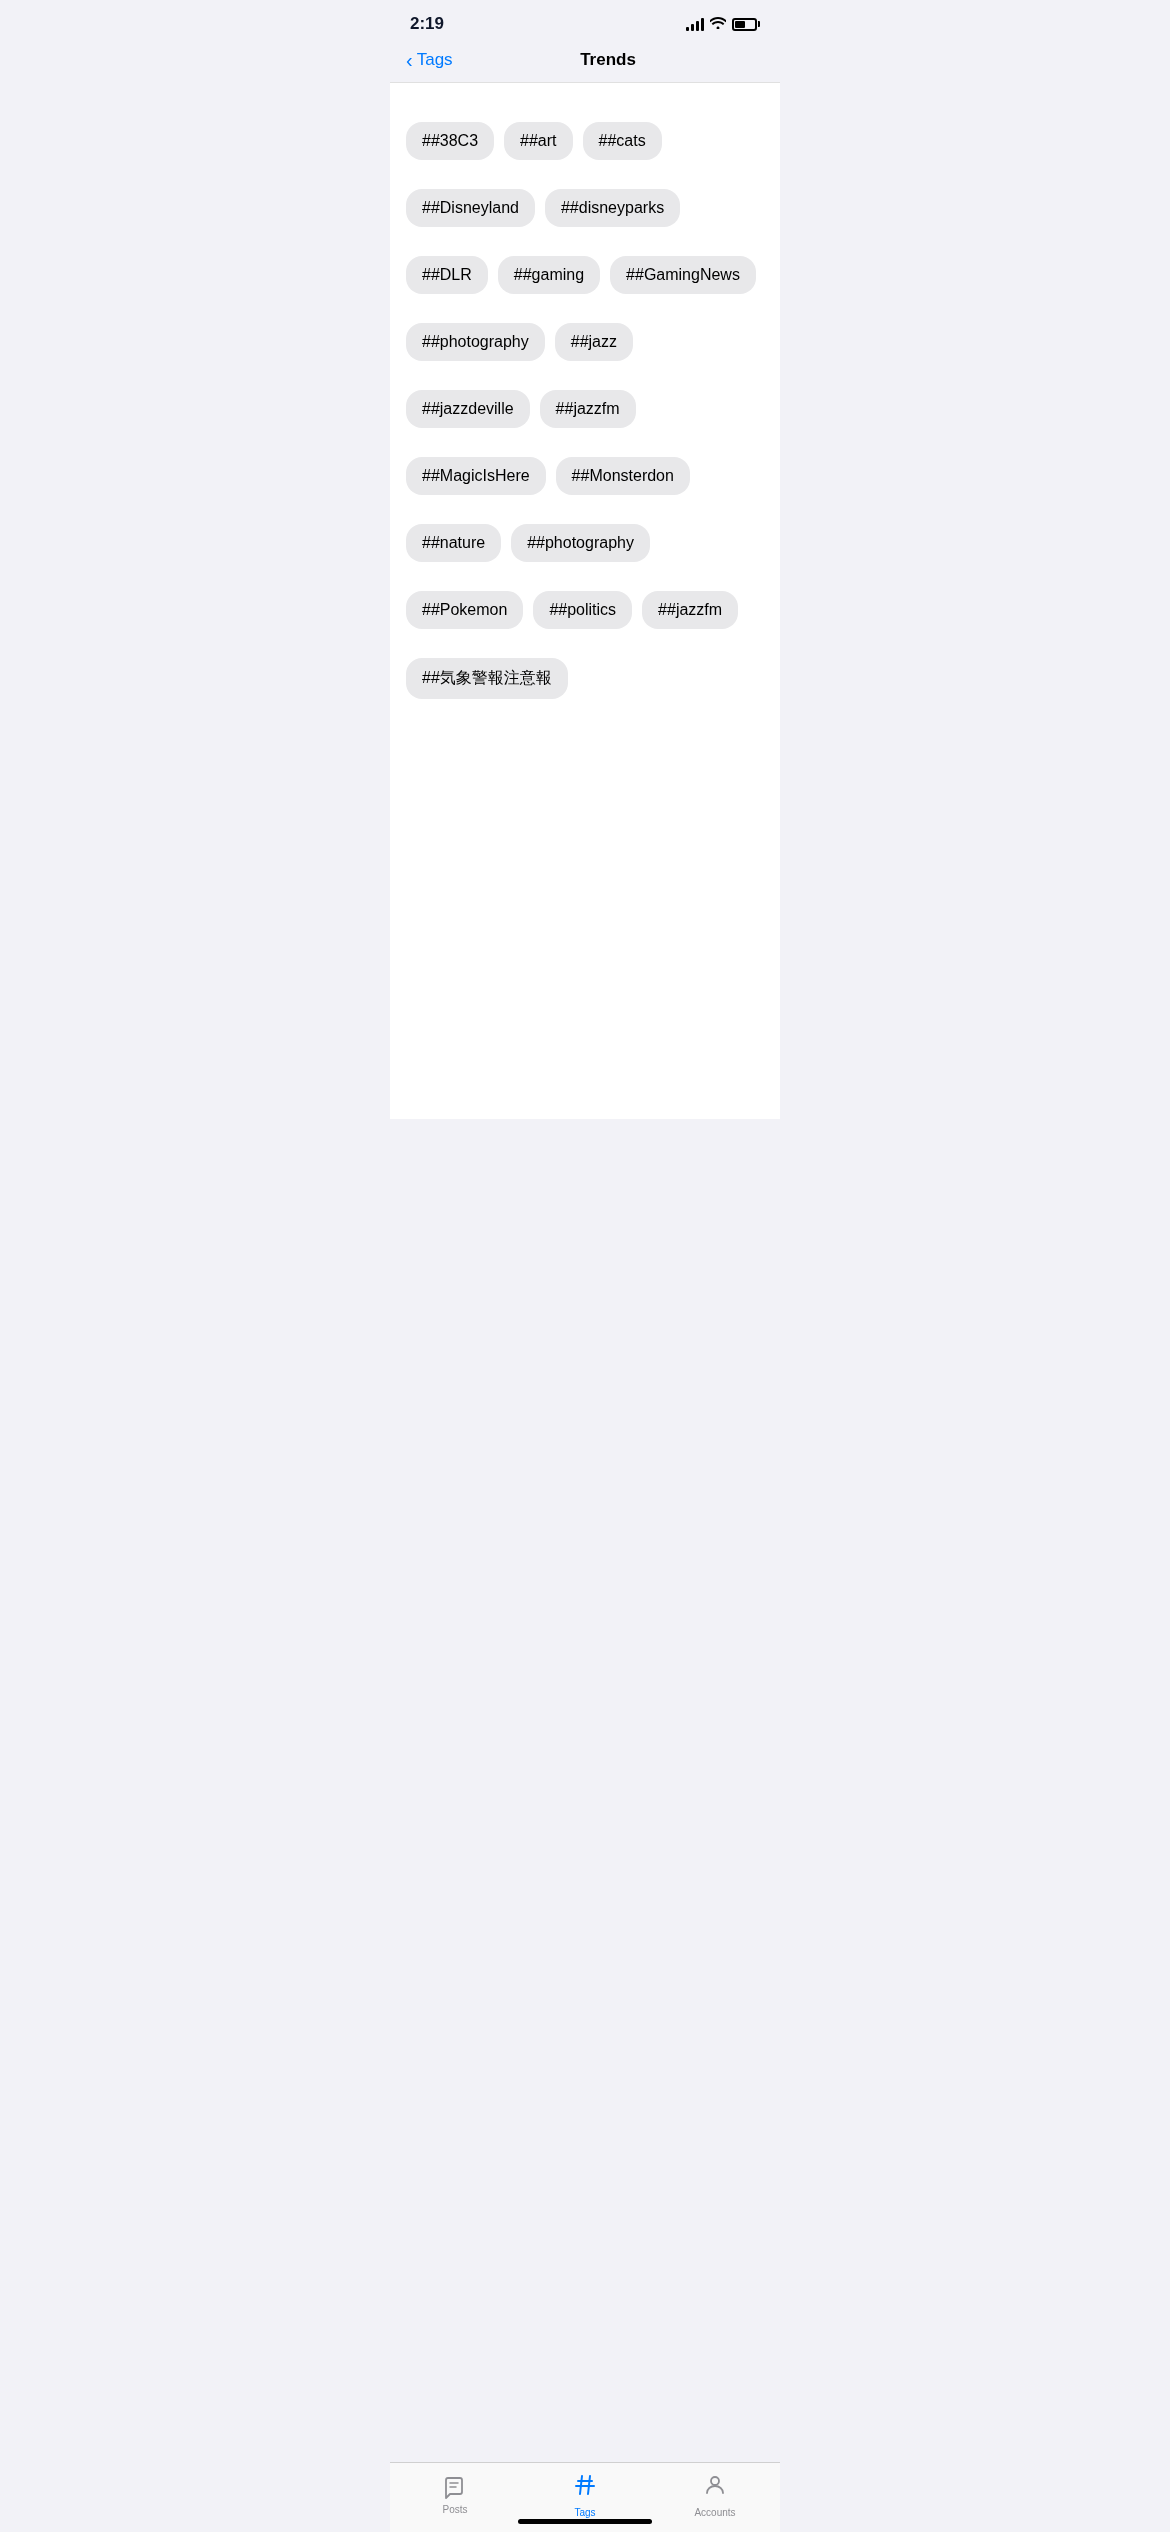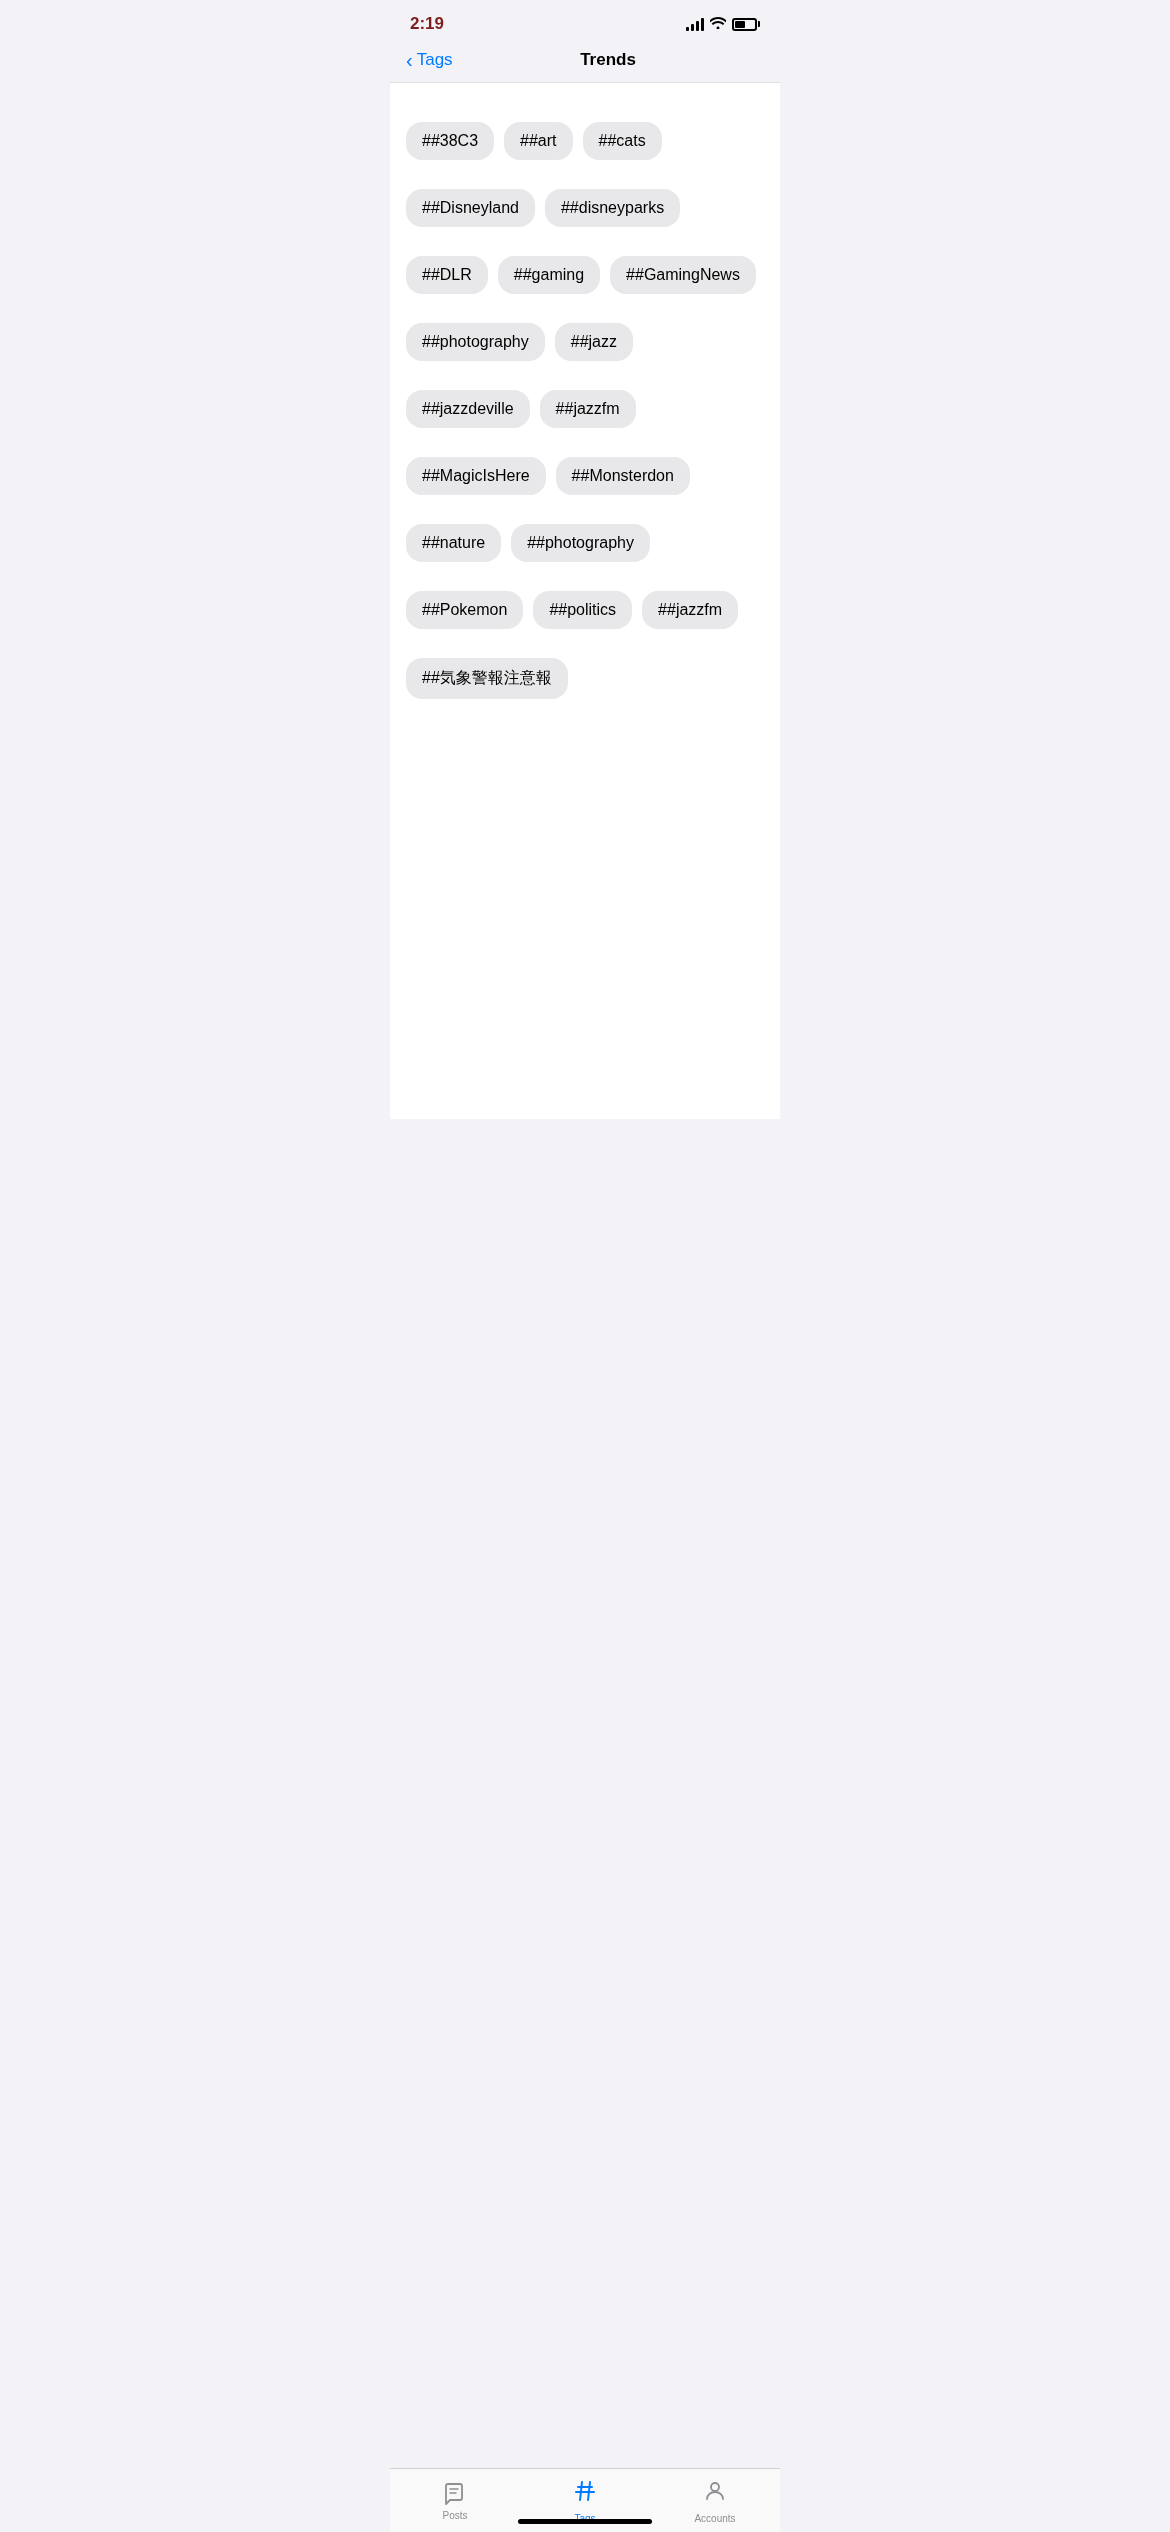--- a/index.html
+++ b/index.html
@@ -23,21 +23,21 @@
       display: flex;
       justify-content: space-between;
       align-items: center;
       padding: 14px 20px 8px;
       background: #f2f2f7;
     }
 
     .status-time {
       font-size: 17px;
       font-weight: 600;
-      color: #7f1d1d;
+      color: #0f172a;
     }
 
     .status-icons {
       display: flex;
       align-items: center;
       gap: 6px;
     }
 
     .signal-bars {
       display: flex;
@@ -157,21 +157,21 @@
       position: fixed;
       bottom: 0;
       left: 50%;
       transform: translateX(-50%);
       width: 390px;
       background: #f9f9f9;
       border-top: 1px solid #d0d0d0;
       display: flex;
       justify-content: space-around;
       align-items: center;
-      padding: 10px 0 8px;
+      padding: 10px 0 14px;
     }
 
     .tab-item {
       display: flex;
       flex-direction: column;
       align-items: center;
       gap: 4px;
       cursor: pointer;
       min-width: 80px;
     }

